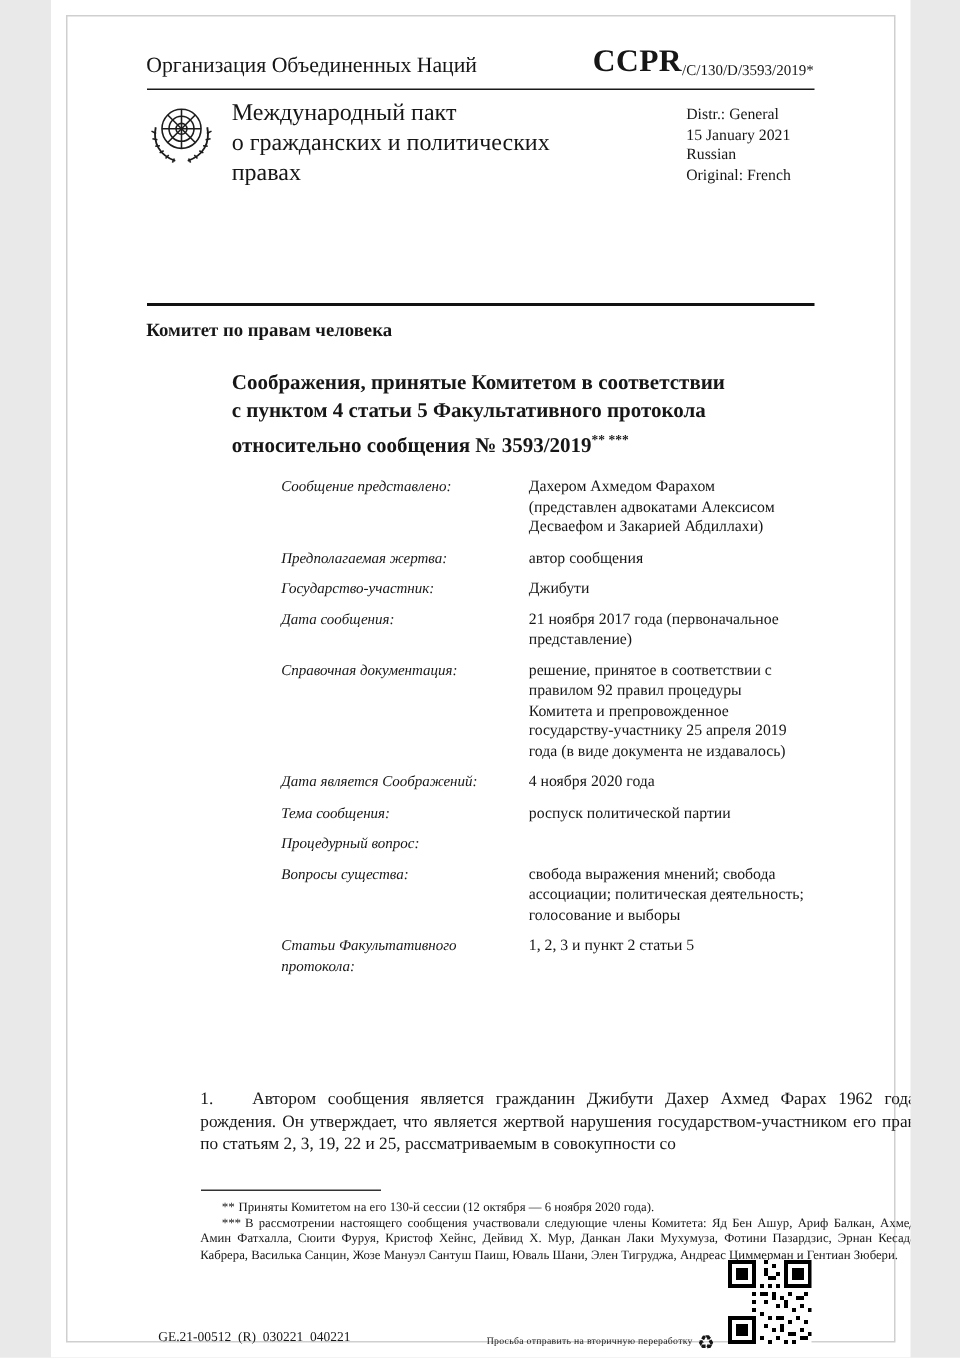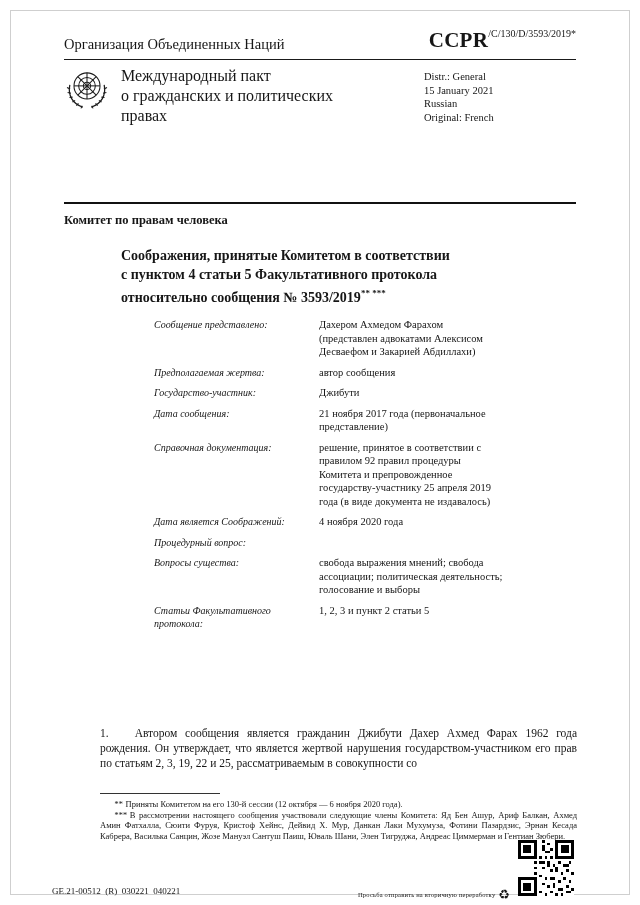--- a/index.html
+++ b/index.html
@@ -1,22 +1,22 @@
 <!DOCTYPE html>
 <html><head>
 <meta charset="utf-8">
 <style>
   *{margin:0;padding:0;box-sizing:border-box}
   html,body{background:#e9e9e9}
-  .page{position:relative;width:640px;height:905px;margin:0 auto;background:#fff;
+  .page{position:relative;width:573px;height:905px;margin:0 auto;background:#fff;
         font-family:"Liberation Serif","DejaVu Serif",serif;color:#161616;overflow:hidden}
   .frame{position:absolute;left:10px;top:10px;right:10px;bottom:10px;border:1px solid #cfcfcf;pointer-events:none}
 
   .org-name{position:absolute;left:64px;top:36px;font-size:14.5px}
-  .doc-symbol{position:absolute;right:64px;top:28px;display:flex;align-items:flex-start}
+  .doc-symbol{position:absolute;right:64px;top:28px;display:flex;align-items:flex-end}
   .sym-main{font-size:21px;font-weight:bold;letter-spacing:.3px}
   .sym-rest{font-size:10px}
   .rule-thin{position:absolute;left:64px;right:64px;top:59px;border-top:1px solid #1a1a1a}
 
   .emblem{position:absolute;left:62px;top:64px;width:50px;height:50px}
   .covenant{position:absolute;left:121px;top:66px;font-size:16px;font-weight:normal;line-height:20px}
   .distr{position:absolute;left:424px;top:70px;font-size:10.5px;line-height:13.5px}
 
   .rule-thick{position:absolute;left:64px;right:64px;top:202px;border-top:2px solid #111}
   .committee{position:absolute;left:64px;top:213px;font-size:12.5px;font-weight:bold}
@@ -30,21 +30,21 @@
   .meta-value{width:184px;flex:none;margin-left:20px;font-size:10.5px;line-height:13.5px}
 
   .para{position:absolute;left:100px;top:726px;width:477px;font-size:11.5px;line-height:14.8px;text-align:justify}
   .para-num{margin-right:26px}
 
   .fn-rule{position:absolute;left:100px;top:793px;width:120px;border-top:1px solid #333}
   .footnotes{position:absolute;left:100px;top:799px;width:477px;font-size:8.5px;line-height:10.6px;text-align:justify}
   .fn{text-indent:14px}
   .fn-marker{font-style:italic;margin-right:3px}
 
-  .doc-id{position:absolute;left:52px;top:886px;font-size:9px;white-space:pre}
+  .doc-id{position:absolute;left:72px;top:886px;font-size:9px;white-space:pre}
   .qr{position:absolute;right:66px;top:840px;width:56px;height:56px}
   .recycle{position:absolute;right:130px;top:888px;display:flex;align-items:center;gap:3px}
   .recycle-text{font-size:6.5px;letter-spacing:.2px}
   .recycle-icon{font-size:13px;line-height:1}
 </style>
 </head>
 <body>
 
 <div class="page">
   <div class="frame"></div>
@@ -115,20 +115,24 @@
       <div class="meta-label">Дата сообщения:</div>
       <div class="meta-value">21 ноября 2017 года (первоначальное представление)</div>
     </div>
     <div class="meta-row">
       <div class="meta-label">Справочная документация:</div>
       <div class="meta-value">решение, принятое в соответствии с правилом 92 правил процедуры Комитета и препровожденное государству-участнику 25 апреля 2019 года (в виде документа не издавалось)</div>
     </div>
     <div class="meta-row">
       <div class="meta-label">Дата является Соображений:</div>
       <div class="meta-value">4 ноября 2020 года</div>
+    </div>
+    <div class="meta-row">
+      <div class="meta-label">Тема сообщения:</div>
+      <div class="meta-value">роспуск политической партии</div>
     </div>
     <div class="meta-row">
       <div class="meta-label">Процедурный вопрос:</div>
     </div>
     <div class="meta-row">
       <div class="meta-label">Вопросы существа:</div>
       <div class="meta-value">свобода выражения мнений; свобода ассоциации; политическая деятельность; голосование и выборы</div>
     </div>
     <div class="meta-row">
       <div class="meta-label">Статьи Факультативного протокола:</div>

